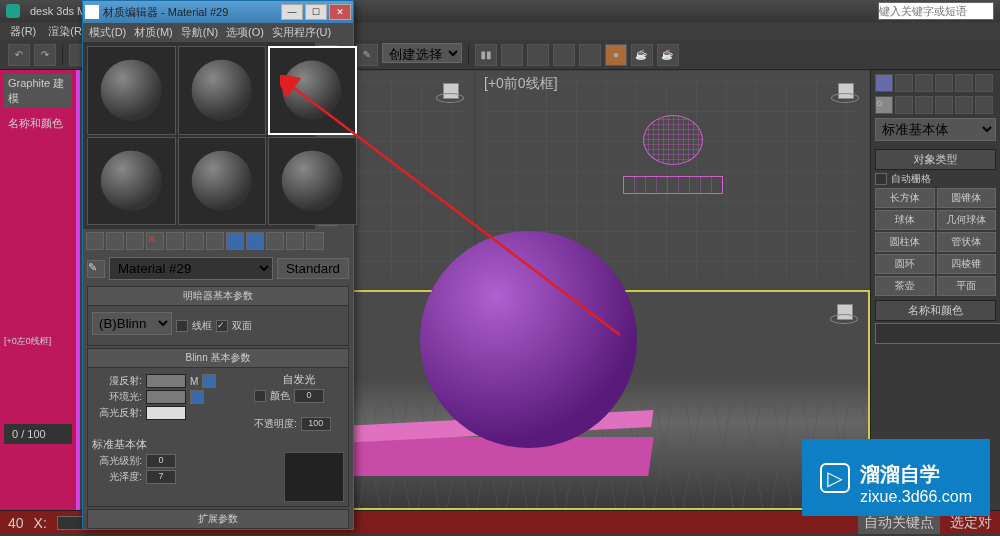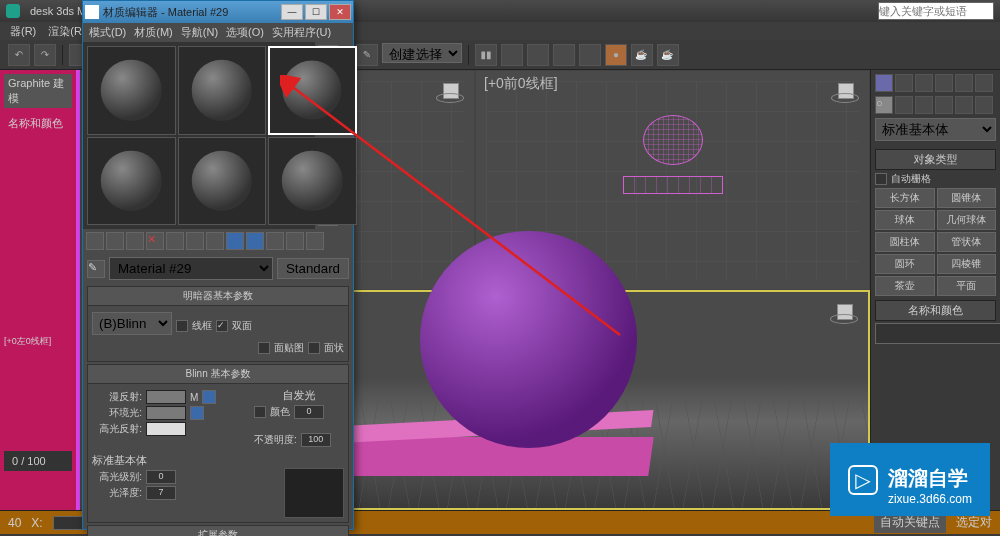--- a/index.html
+++ b/index.html
@@ -22,21 +22,21 @@
 .viewport.active { border: 2px solid #d4c94e; }
 .viewport-label { position: absolute; top: 4px; left: 8px; color: #bbb; font-size: 14px; }
 .grid-bg { position: absolute; inset: 10px; background-image: linear-gradient(#5a5a5a 1px, transparent 1px), linear-gradient(90deg, #5a5a5a 1px, transparent 1px); background-size: 30px 30px; opacity: 0.4; }
 .right-panel { width: 130px; background: #393939; border-left: 1px solid #222; padding: 4px; }
 .cmd-panel-tabs { display: flex; gap: 2px; margin-bottom: 4px; }
 .cmd-tab { width: 18px; height: 18px; background: #4a4a4a; border: 1px solid #555; }
 .dropdown { width: 100%; background: #555; border: 1px solid #666; padding: 2px; margin-bottom: 4px; }
 .rollout-head { background: #4a4a4a; text-align: center; padding: 2px; border: 1px solid #222; margin-top: 4px; }
 .obj-grid { display: grid; grid-template-columns: 1fr 1fr; gap: 2px; margin-top: 2px; }
 .obj-btn { background: #555; border: 1px solid #666; text-align: center; padding: 2px; font-size: 10px; }
-.statusbar { height: 24px; background: #a16207; display: flex; align-items: center; padding: 0 8px; gap: 10px; font-size: 12px; border-top: 1px solid #222; }
+.statusbar { height: 24px; background: #7f1d1d; display: flex; align-items: center; padding: 0 8px; gap: 10px; font-size: 14px; border-top: 1px solid #222; }
 .timeslider { height: 20px; background: #333; display: flex; align-items: center; padding: 0 8px; }
 
 
 .mat-editor { position: absolute; left: 82px; top: 0; width: 272px; height: 530px; background: #4a4a4a; border: 1px solid #1a6ea8; box-shadow: 2px 2px 8px rgba(0,0,0,0.5); z-index: 100; }
 .mat-title { height: 22px; background: linear-gradient(#5a9fd4,#3a7fb4); display: flex; align-items: center; padding: 0 2px; color: #222; font-size: 11px; }
 .mat-title .icon { width: 14px; height: 14px; background: #fff; margin-right: 4px; }
 .win-btns { margin-left: auto; display: flex; gap: 2px; }
 .win-btn { width: 22px; height: 16px; background: #ddd; border: 1px solid #aaa; text-align: center; font-size: 9px; line-height: 14px; }
 .win-btn.close { background: #c75050; color: #fff; }
 .mat-menu { display: flex; gap: 8px; padding: 2px 6px; background: #4a4a4a; font-size: 11px; }
@@ -135,21 +135,21 @@
     <div class="tbtn" style="background:#aa6a3a;">●</div>
     <div class="tbtn" style="color:#e0b050;">☕</div>
     <div class="tbtn" style="color:#e0b050;">☕</div>
   </div>
 
   <div class="body-row">
     <div class="left-col">
       <div class="ribbon-tab">Graphite 建模</div>
       <div style="padding:4px;">名称和颜色</div>
       <div style="margin-top:200px;font-size:9px;">[+0左0线框]</div>
-      <div class="timeslider" style="margin-top:103px;">
+      <div class="timeslider" style="margin-top:76px;">
         <span>0 / 100</span>
       </div>
     </div>
 
     <div class="viewport-area">
       <div class="viewport">
         <div class="grid-bg"></div>
         <div class="viewport-label">[+0前0线框]</div>
         <div class="gizmo" style="right:8px;top:8px;">
             <div class="cube"></div>
@@ -324,26 +324,20 @@
   <div class="rollout">
     <div class="rollout-title">明暗器基本参数</div>
     <div class="rollout-body">
       <div class="param-row">
         <select class="dropdown" style="width:80px;"><option>(B)Blinn</option></select>
         <span class="chk"></span>
           <span>线框</span>
         <span class="chk checked"></span>
           <span>双面</span>
       </div>
-      <div class="param-row" style="justify-content:flex-end;">
-        <span class="chk"></span>
-          <span>面贴图</span>
-        <span class="chk"></span>
-          <span>面状</span>
-      </div>
     </div>
   </div>
 
   <div class="rollout">
     <div class="rollout-title">Blinn 基本参数</div>
     <div class="rollout-body">
       <div style="float:right;width:90px;">
         <div style="text-align:center;">自发光</div>
         <div class="param-row">
             <span class="chk"></span>
@@ -397,15 +391,15 @@
         <path d="M0,0 L10,5 L0,10 z" fill="#e02020"></path>
       </marker>
     </defs>
   <line x1="340" y1="260" x2="10" y2="10" stroke="#e02020" stroke-width="2.5" marker-end="url(#ah)"></line>
 </svg>
 
 <div class="watermark">
   <div class="wm-icon">▷</div>
   <div>
     <div style="font-weight:bold;margin-top:12px;">溜溜自学</div>
-    <div style="font-size:12px;">zixue.3d66.com</div>
+    <div style="font-size:16px;">zixue.3d66.com</div>
   </div>
 </div>
 
 </body></html>

